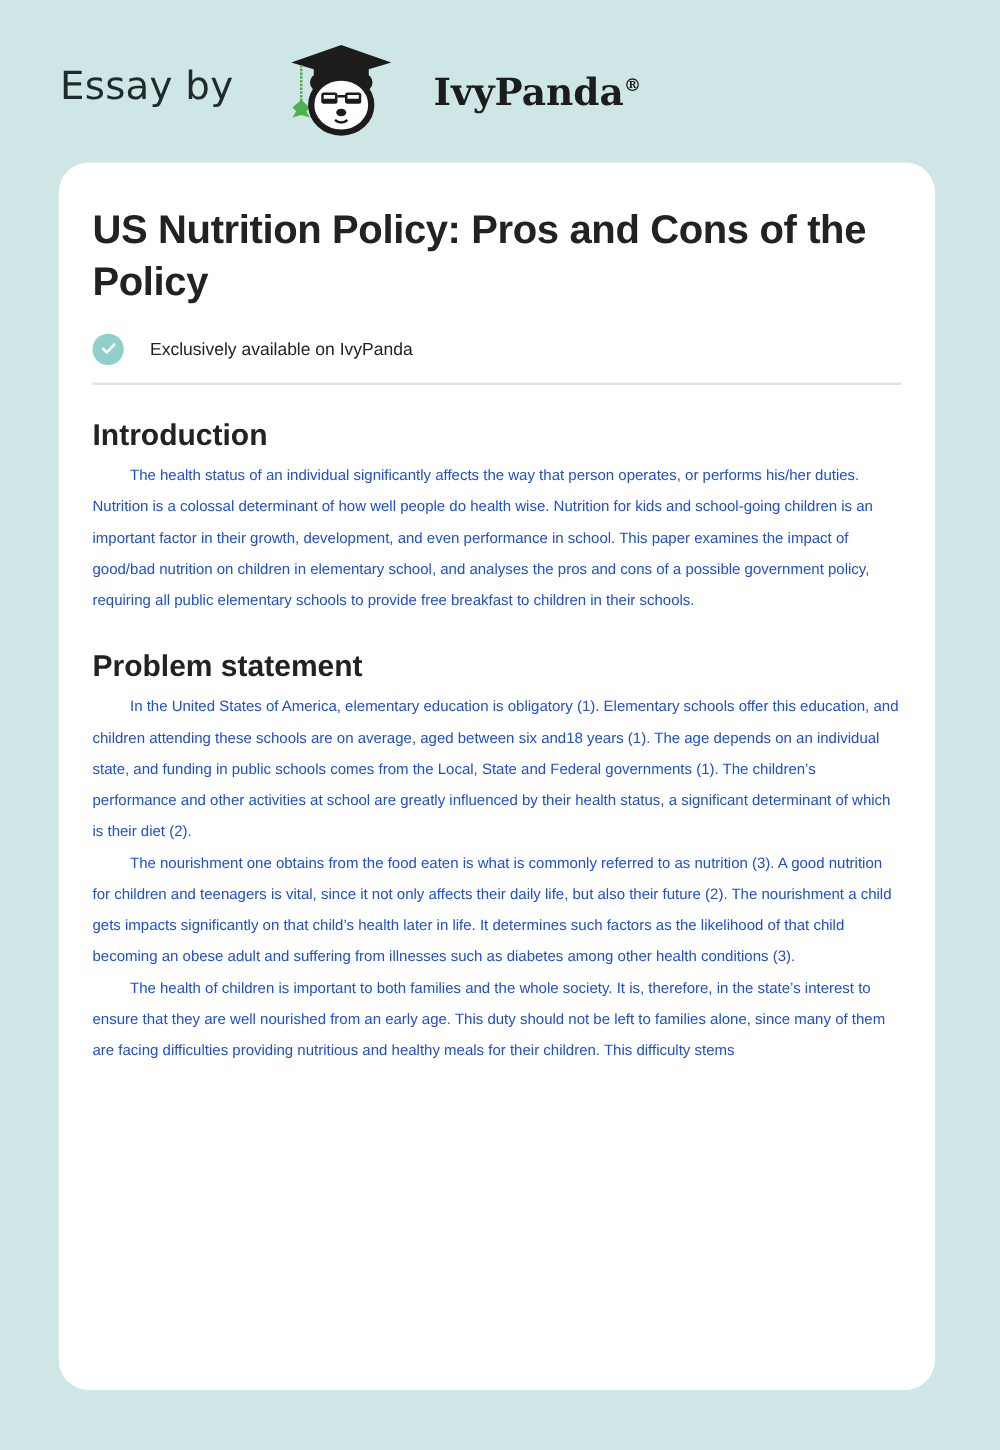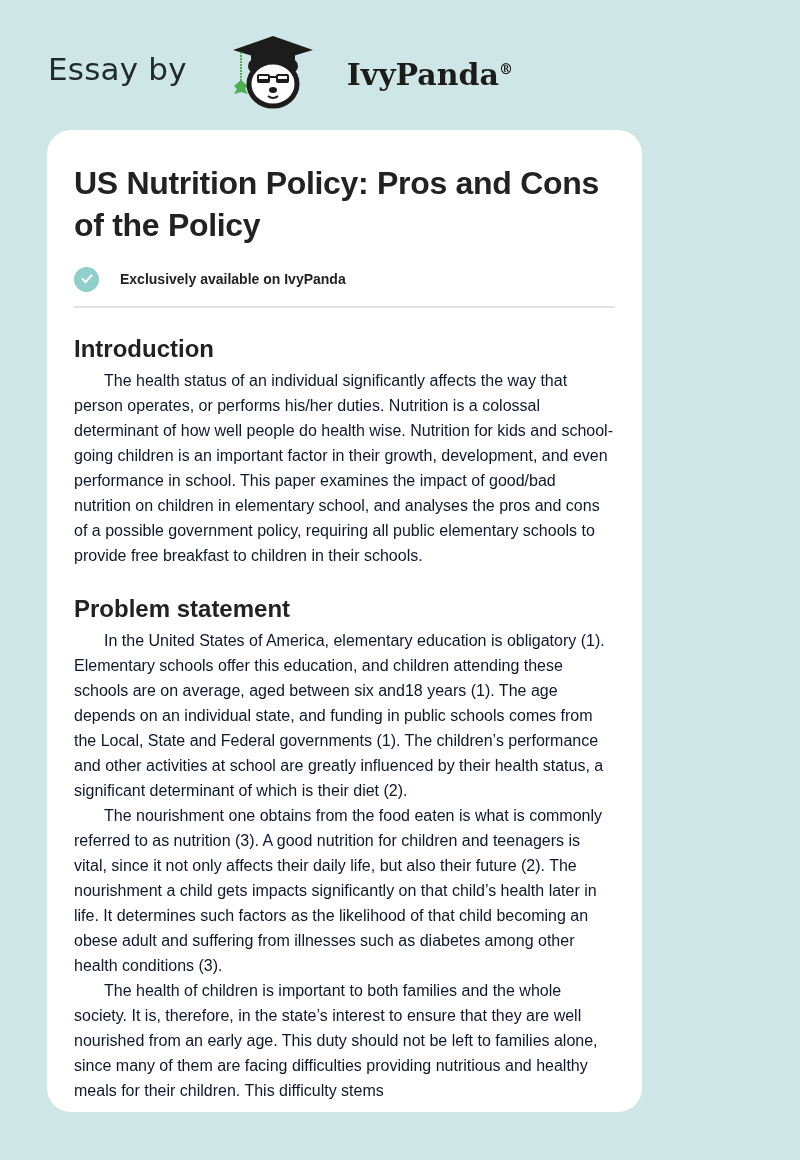--- a/index.html
+++ b/index.html
@@ -35,21 +35,21 @@
     font-weight: bold;
     font-size: 30px;
     color: #1c1c1c;
     margin-top: 5px;
   }
   .brand-reg { font-size: 14px; vertical-align: super; font-weight: bold; }
   .card {
     position: absolute;
     left: 47px;
     top: 130px;
-    width: 595px;
+    width: 701px;
     height: 982px;
     background: #ffffff;
     border-radius: 24px;
     overflow: hidden;
   }
   .card-inner { padding: 0 27px; }
   h1.title {
     margin: 32px 0 0 0;
     font-size: 32px;
     line-height: 42px;
@@ -62,34 +62,34 @@
     align-items: center;
     margin-top: 20px;
     height: 26px;
   }
   .check {
     width: 25px; height: 25px; border-radius: 50%;
     background: #8fd0cc;
     display: flex; align-items: center; justify-content: center;
     margin-right: 5px;
   }
-  .exclusive-text { font-size: 14px; font-weight: bold; color: #222; padding-left: 16px; }
+  .exclusive-text { font-size: 14px; font-weight: normal; color: #222; padding-left: 16px; }
   .divider { height: 2px; background: #e2e2e2; margin-top: 14px; }
   h2.section {
     margin: 22px 0 0 0;
     font-size: 24px;
     line-height: 38px;
     font-weight: bold;
     color: #222;
   }
   p.para {
     margin: 0;
-    font-size: 16px;
+    font-size: 12px;
     line-height: 25px;
-    color: #0f172a;
+    color: #1d4ed8;
     text-indent: 30px;
   }
   .intro-p { margin-top: 18px; }
   .prob-h { margin-top: 14px; }
   .prob-p1 { margin-top: 18px; }
   .prob-p2, .prob-p3 { margin-top: 12px; }
 </style>
 </head>
 <body>
 

